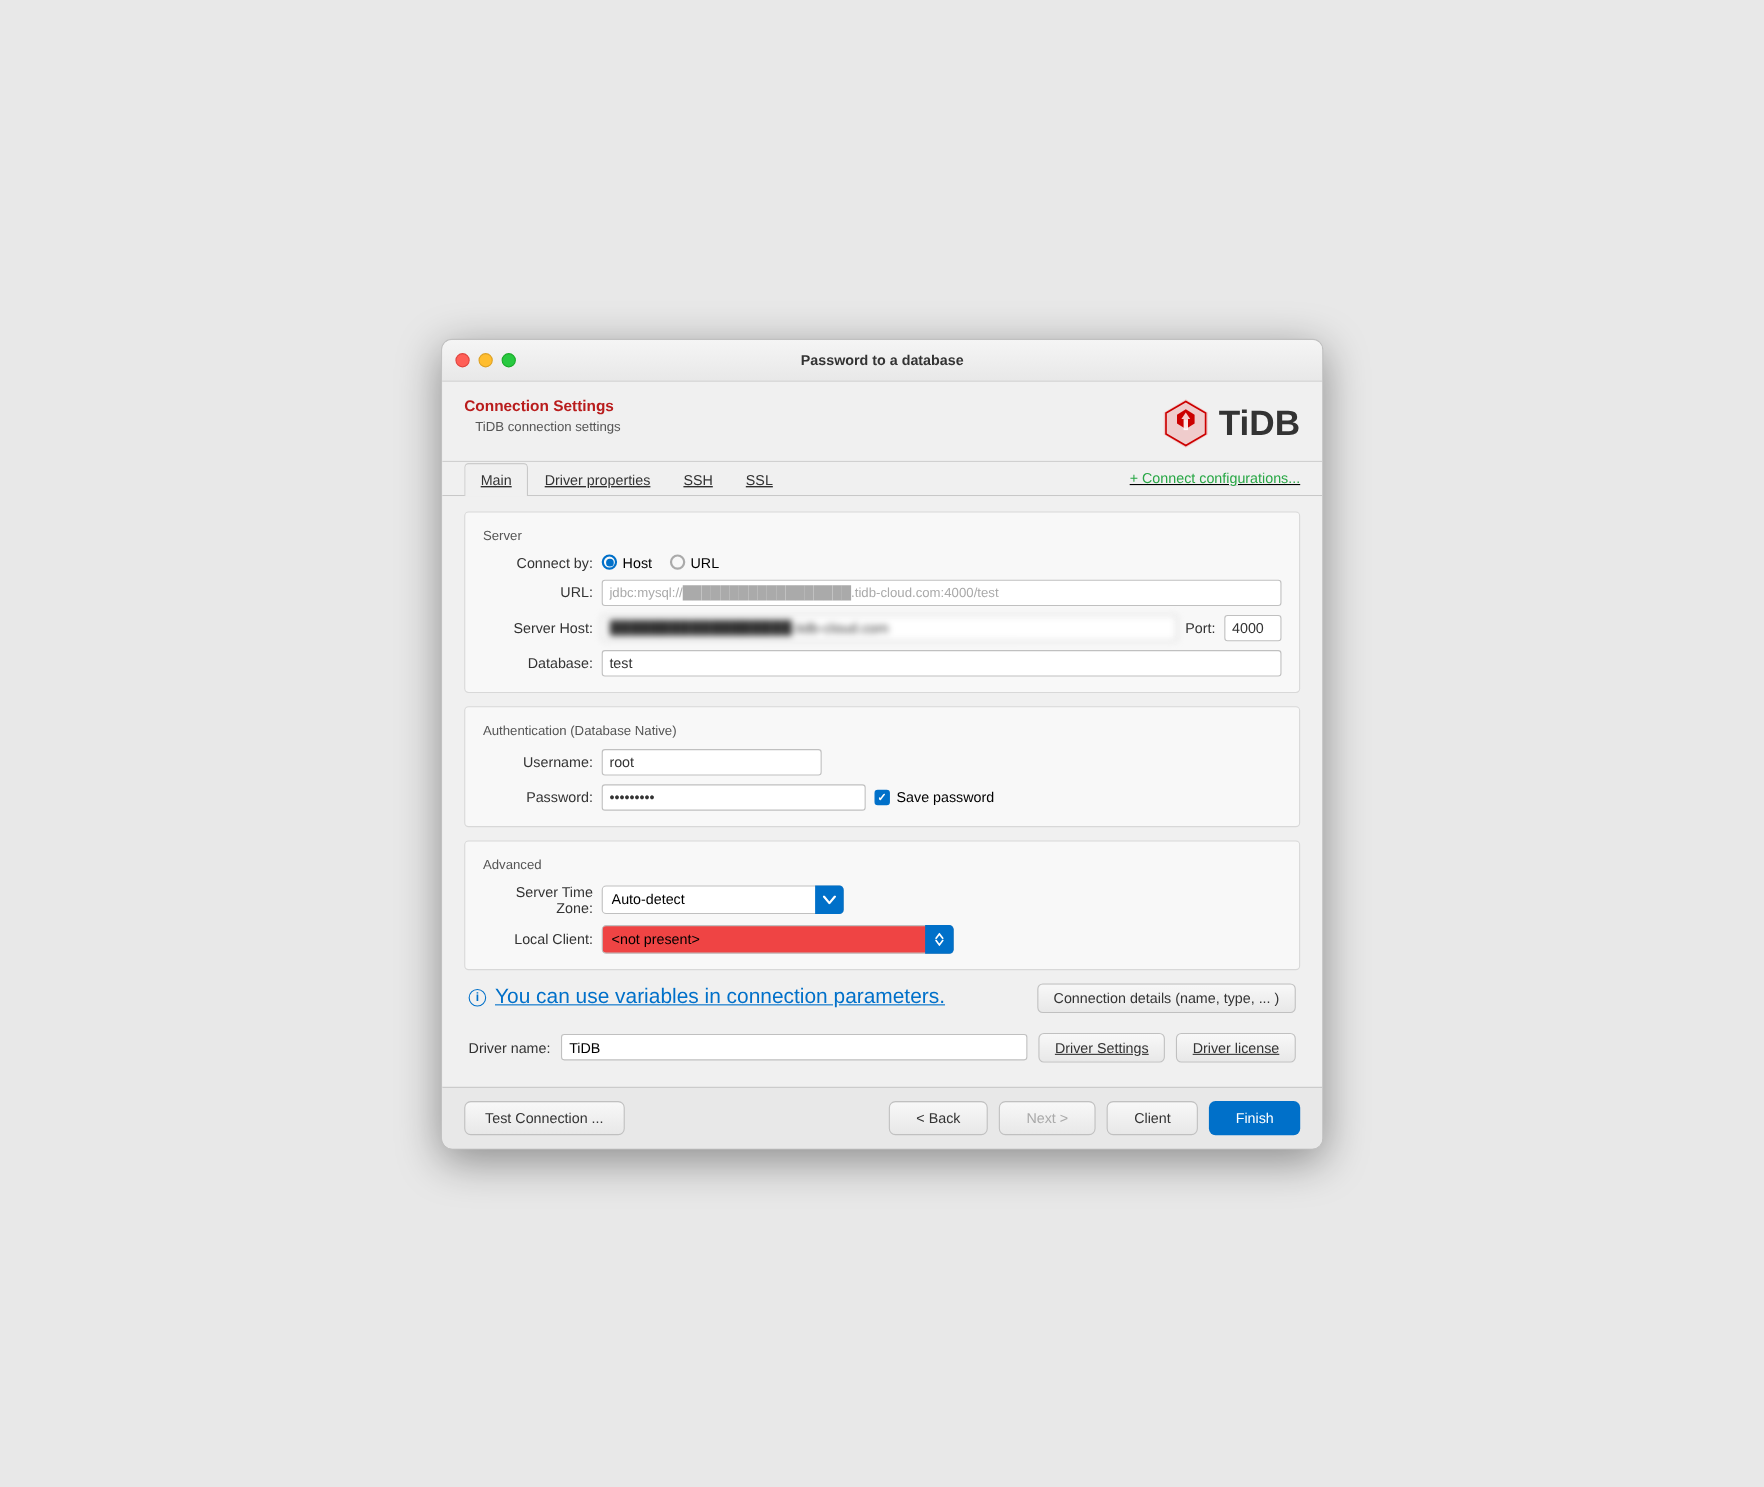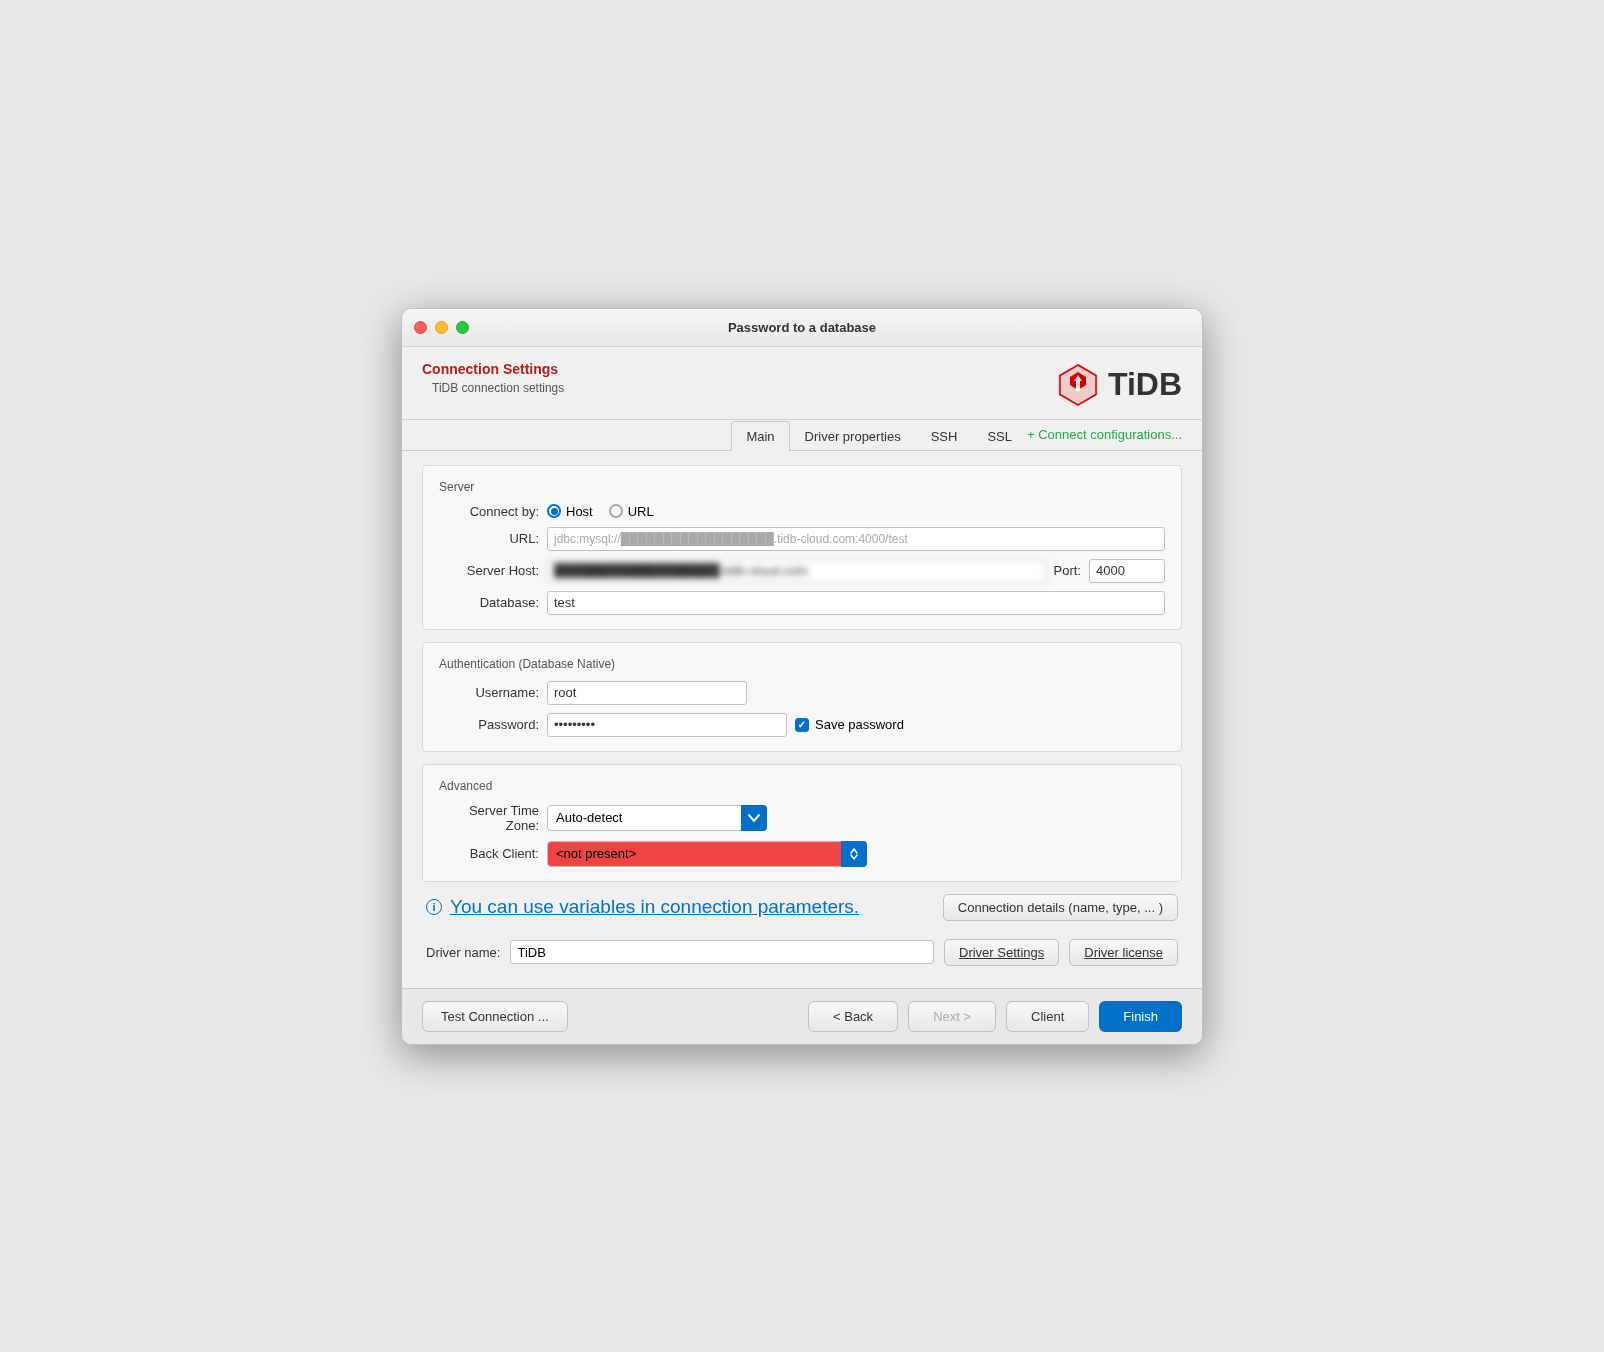--- a/index.html
+++ b/index.html
@@ -81,22 +81,23 @@
     .tidb-logo-text {
       font-size: 32px;
       font-weight: 700;
       color: #333;
     }
     .tabs-bar {
       background: #f0f0f0;
       padding: 0 20px;
       display: flex;
       align-items: flex-end;
-      justify-content: flex-end;
+      justify-content: space-between;
       border-bottom: 1px solid #c8c8c8;
+      text-decoration: underline;
     }
     .tabs {
       display: flex;
       gap: 0;
     }
     .tab {
       padding: 7px 14px;
       font-size: 13px;
       cursor: pointer;
       border: 1px solid transparent;
@@ -197,21 +198,21 @@
       font-size: 12px;
     }
     .host-input {
       flex: 1;
     }
     .port-label {
       font-size: 13px;
       color: #333;
     }
     .port-input {
-      width: 76px;
+      width: 52px;
     }
     .db-input {
       flex: 1;
     }
     .username-input { width: 200px; }
     .password-input { width: 240px; }
     .checkbox-label {
       display: flex;
       align-items: center;
       gap: 6px;
@@ -528,21 +529,21 @@
           </select>
           <div class="select-arrow">
             <svg width="12" height="8" viewBox="0 0 12 8" fill="none">
                 <path d="M1 1L6 7L11 1" stroke="white" stroke-width="2" stroke-linecap="round"></path>
               </svg>
           </div>
         </div>
       </div>
 
       <div class="form-row">
-        <span class="form-label">Back Client:</span>
+        <span class="form-label">Local Client:</span>
         <div class="select2-wrap">
           <select class="select2-input">
             <option>&lt;not present&gt;</option>
           </select>
           <div class="select-arrow-updown">
             <svg width="10" height="12" viewBox="0 0 10 12" fill="none">
               <path d="M2 5L5 1L8 5" stroke="white" stroke-width="1.5" stroke-linecap="round"></path>
               <path d="M2 7L5 11L8 7" stroke="white" stroke-width="1.5" stroke-linecap="round"></path>
             </svg>
           </div>

